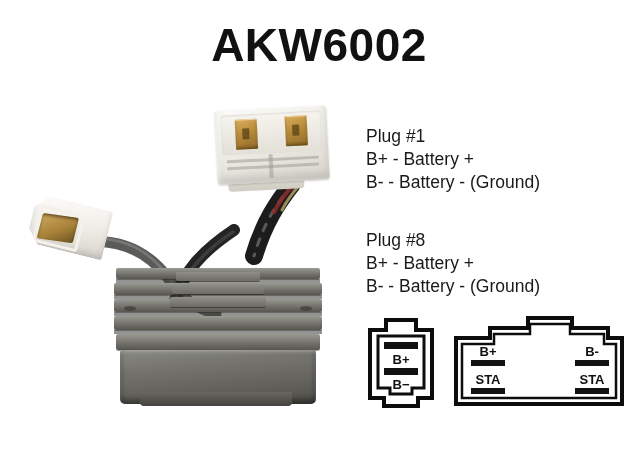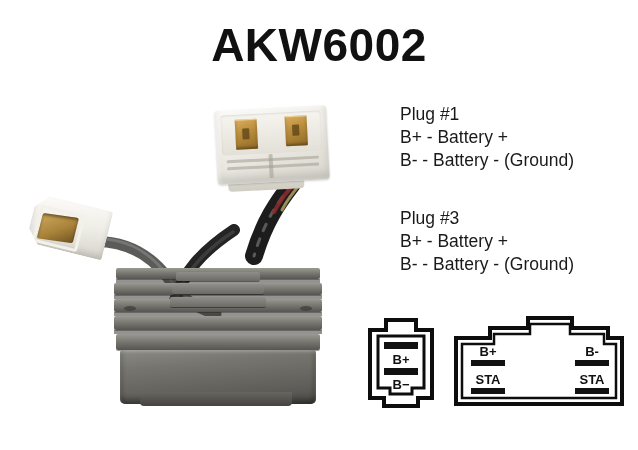--- a/index.html
+++ b/index.html
@@ -26,25 +26,26 @@
     font-size: 46px;
     font-weight: bold;
     letter-spacing: 0.5px;
     color: #111111;
     line-height: 1;
   }
 
   
   .spec-block {
     position: absolute;
-    left: 400px;
+    left: 366px;
     font-size: 17.5px;
     line-height: 23px;
     color: #1a1a1a;
     white-space: nowrap;
+    margin-top: 22px;
   }
   #plug1-block { top: 103px; }
   #plug2-block { top: 207px; }
   .spec-line { display: block; }
 
   
   #product-photo {
     position: absolute;
     left: 18px;
     top: 96px;
@@ -318,21 +319,21 @@
   </div>
 </div>
 
 <div id="plug1-block" class="spec-block">
   <span class="spec-line">Plug #1</span>
   <span class="spec-line">B+ - Battery +</span>
   <span class="spec-line">B- - Battery - (Ground)</span>
 </div>
 
 <div id="plug2-block" class="spec-block">
-  <span class="spec-line">Plug #3</span>
+  <span class="spec-line">Plug #8</span>
   <span class="spec-line">B+ - Battery +</span>
   <span class="spec-line">B- - Battery - (Ground)</span>
 </div>
 
 <div id="pinout-group">
   <svg class="pinout-svg" width="272" height="96" viewBox="0 0 272 96">
 
     <g>
 
       <path d="M14 14 L14 82 L28 82 L28 90 L62 90 L62 82 L76 82 L76 14 L60 14 L60 4 L30 4 L30 14 Z" fill="#ffffff" stroke="#0d0d0d" stroke-width="4" stroke-linejoin="miter"></path>

